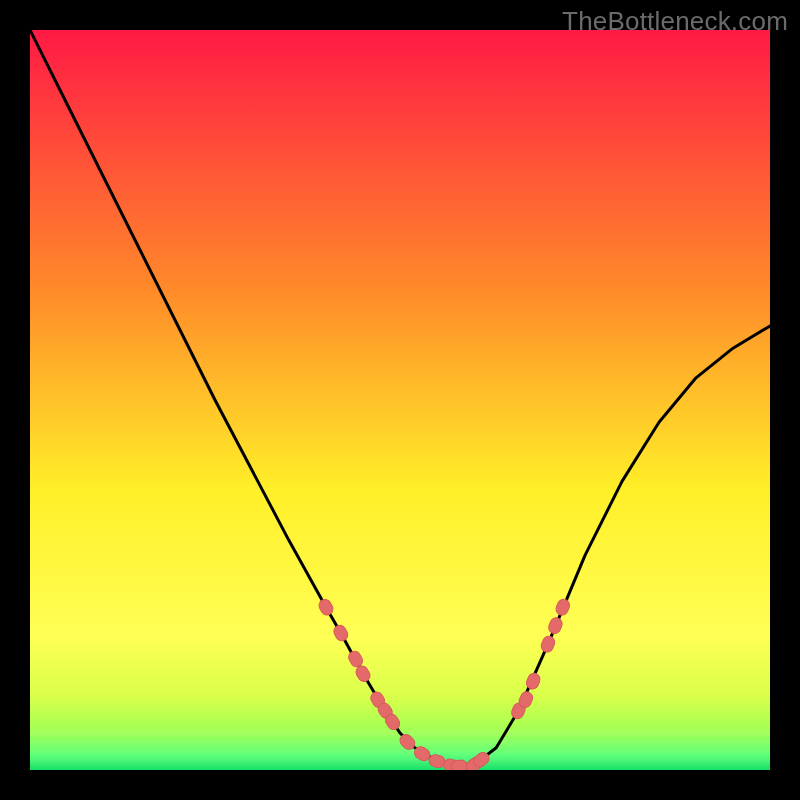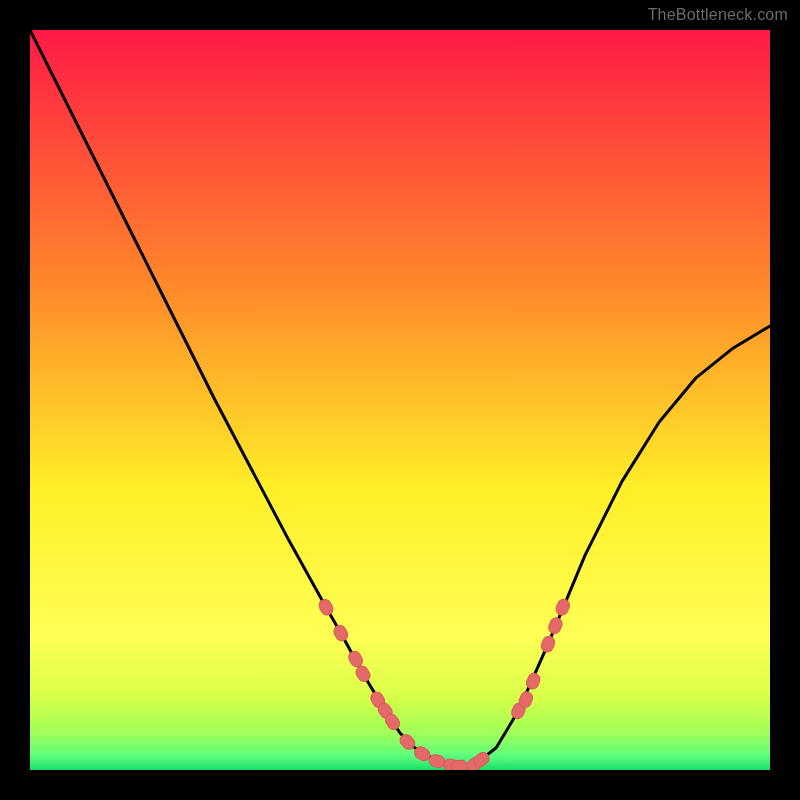--- a/index.html
+++ b/index.html
@@ -22,21 +22,21 @@
     left: 30px;
     top: 30px;
     width: 740px;
     height: 740px;
   }
   .watermark {
     position: absolute;
     top: 6px;
     right: 12px;
     color: #6b6b6b;
-    font-size: 16px;
+    font-size: 26px;
     font-weight: 400;
     letter-spacing: 0.2px;
     user-select: none;
   }
 </style>
 </head>
 <body>
 
 <div class="frame">
   <div class="watermark">TheBottleneck.com</div>

